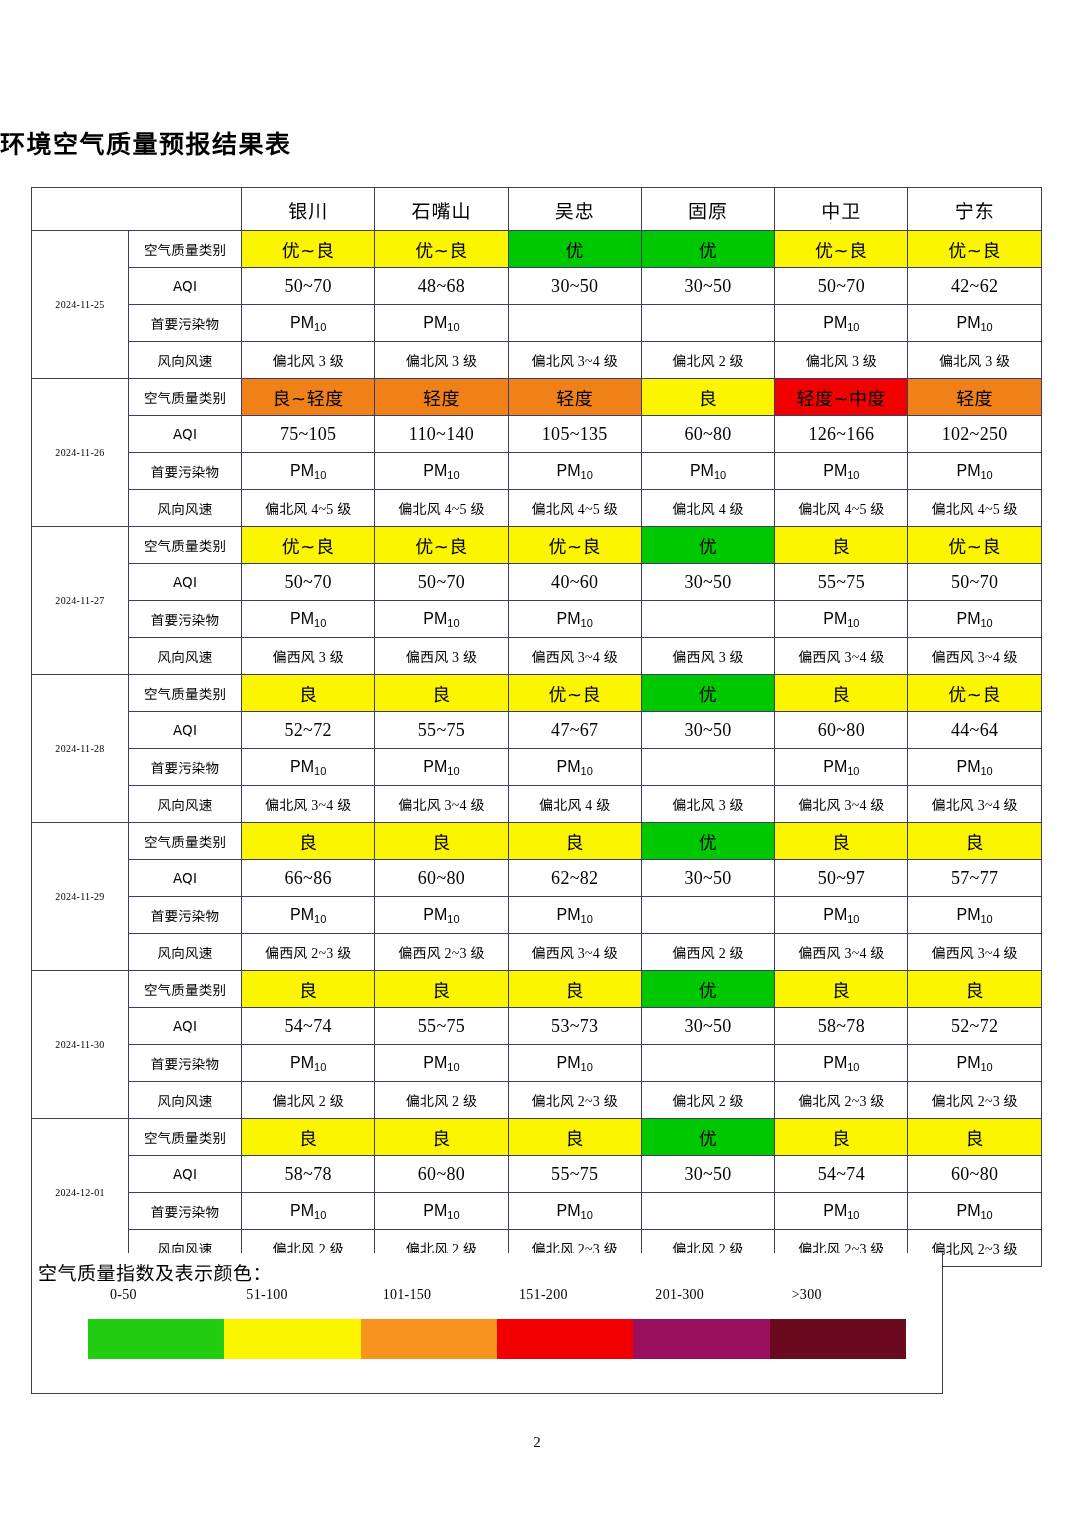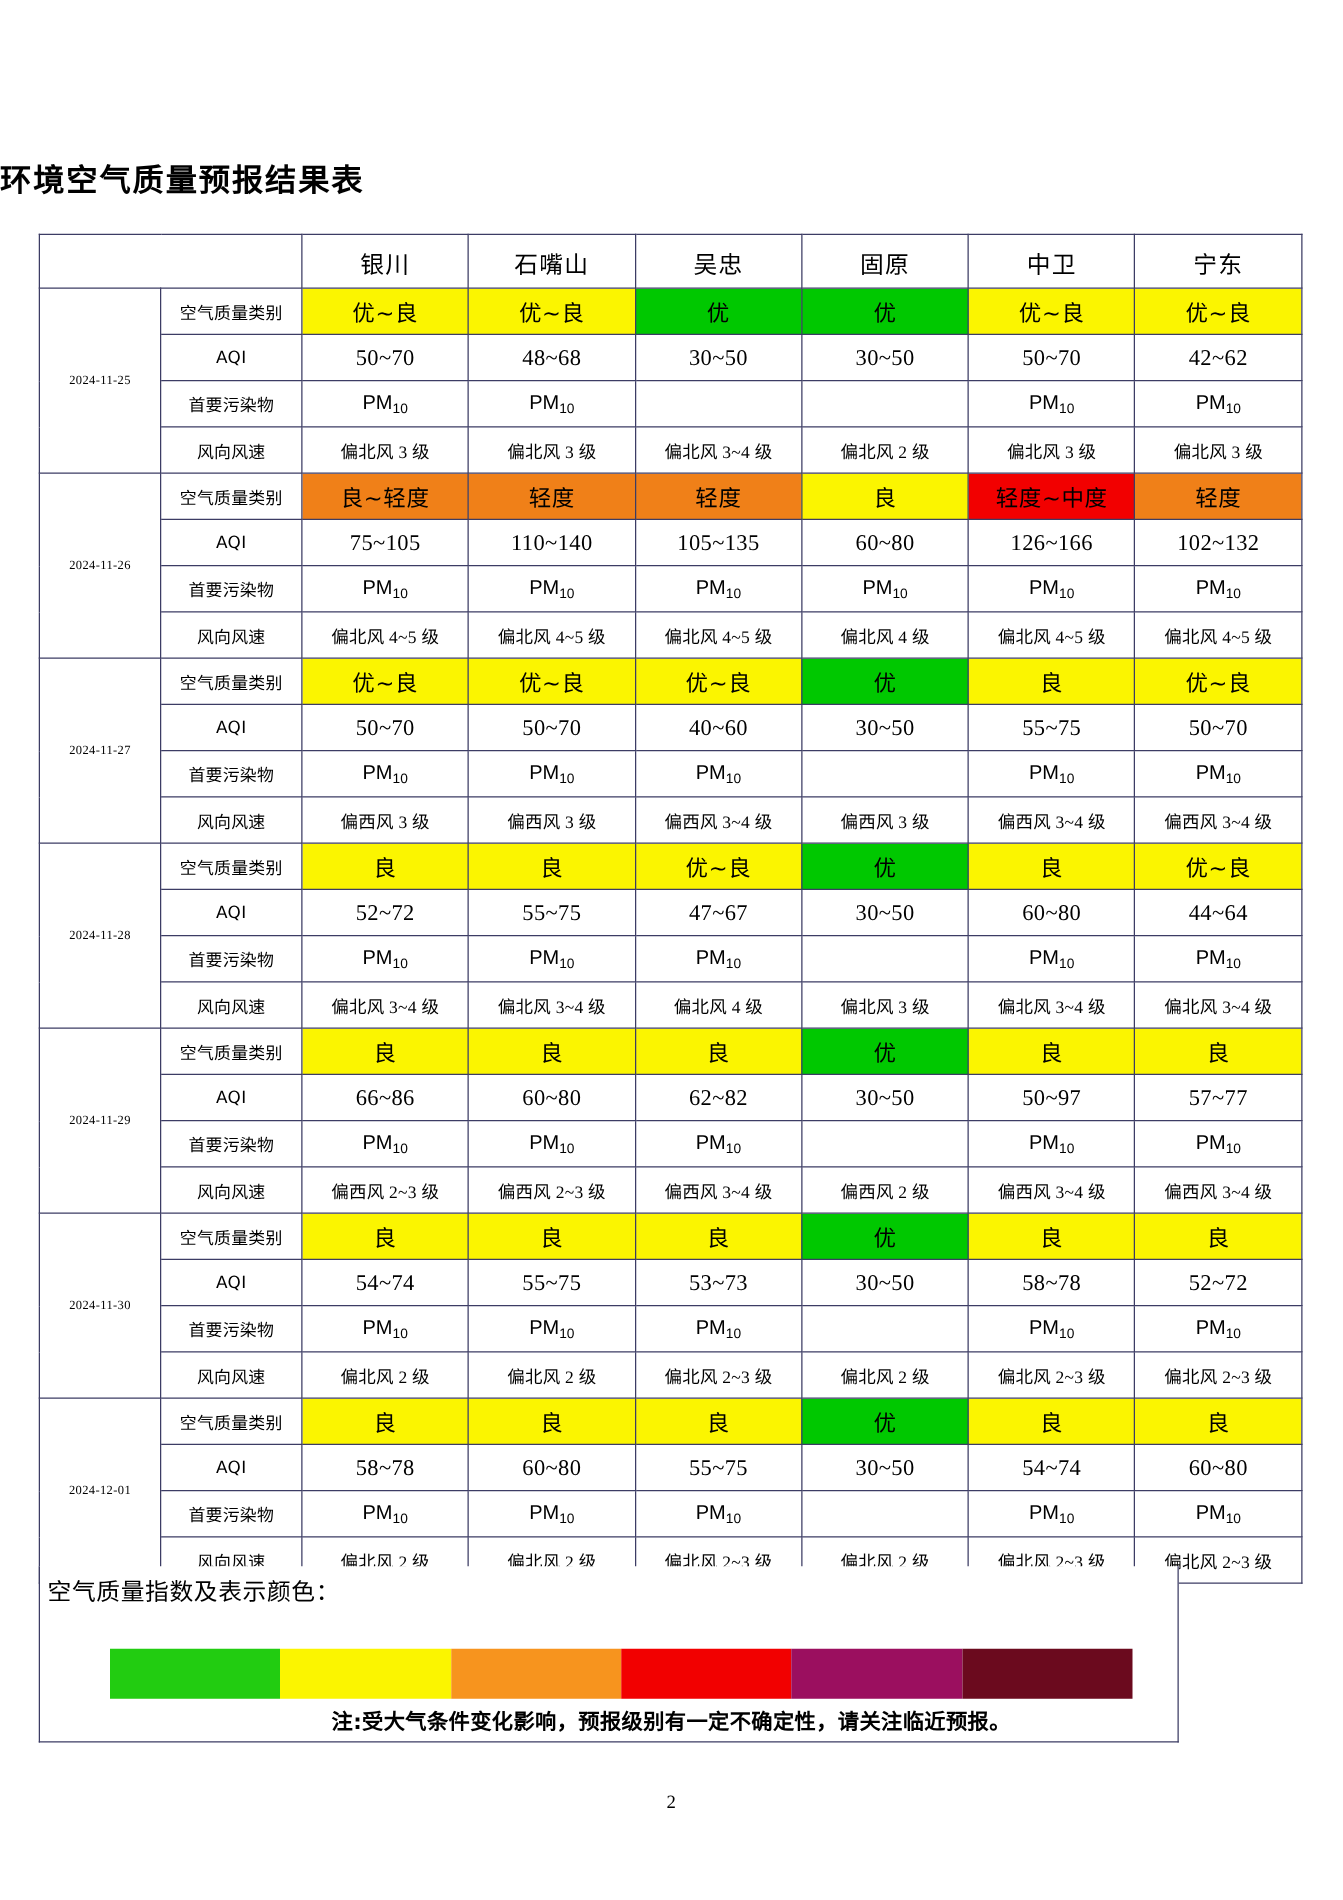--- a/index.html
+++ b/index.html
@@ -263,21 +263,21 @@
           <td class="cat-cell bg-zhong">轻度~中度</td>
           <td class="cat-cell bg-qing">轻度</td>
         </tr>
         <tr class="data-row">
           <td class="param-cell">AQI</td>
           <td class="aqi-cell">75~105</td>
           <td class="aqi-cell">110~140</td>
           <td class="aqi-cell">105~135</td>
           <td class="aqi-cell">60~80</td>
           <td class="aqi-cell">126~166</td>
-          <td class="aqi-cell">102~132</td>
+          <td class="aqi-cell">102~250</td>
         </tr>
         <tr class="data-row">
           <td class="param-cell">首要污染物</td>
           <td class="pol-cell">PM<sub>10</sub></td>
           <td class="pol-cell">PM<sub>10</sub></td>
           <td class="pol-cell">PM<sub>10</sub></td>
           <td class="pol-cell">PM<sub>10</sub></td>
           <td class="pol-cell">PM<sub>10</sub></td>
           <td class="pol-cell">PM<sub>10</sub></td>
         </tr>
@@ -473,26 +473,33 @@
           <td class="wind-cell">偏北风 2~3 级</td>
           <td class="wind-cell">偏北风 2 级</td>
           <td class="wind-cell">偏北风 2~3 级</td>
           <td class="wind-cell">偏北风 2~3 级</td>
         </tr>
       </tbody>
   </table>
 
   <div class="legend-box">
     <div class="legend-title">空气质量指数及表示颜色：</div>
+    <div class="legend-ticks" id="legend-ticks">
+        <div class="legend-tick" style="left: 23px;">0-50</div>
+        <div class="legend-tick" style="left: 159.333px;">51-100</div>
+        <div class="legend-tick" style="left: 295.667px;">101-150</div>
+        <div class="legend-tick" style="left: 432px;">151-200</div>
+        <div class="legend-tick" style="left: 568.333px;">201-300</div>
+        <div class="legend-tick" style="left: 704.667px;">&gt;300</div>
+      </div>
     <div class="legend-bar" id="legend-bar">
         <div class="legend-swatch" style="background: rgb(34, 204, 17); width: 16.6667%;"></div>
         <div class="legend-swatch" style="background: rgb(251, 245, 0); width: 16.6667%;"></div>
         <div class="legend-swatch" style="background: rgb(247, 148, 30); width: 16.6667%;"></div>
         <div class="legend-swatch" style="background: rgb(242, 0, 0); width: 16.6667%;"></div>
         <div class="legend-swatch" style="background: rgb(155, 15, 95); width: 16.6667%;"></div>
         <div class="legend-swatch" style="background: rgb(107, 10, 30); width: 16.6667%;"></div>
       </div>
-    <div class="legend-note">注:受大气条件变化影响，预报级别有一定不确定性，请关注临近预报。</div>
   </div>
 
   <div class="page-number">2</div>
 
 </div>
 
 </body></html>

